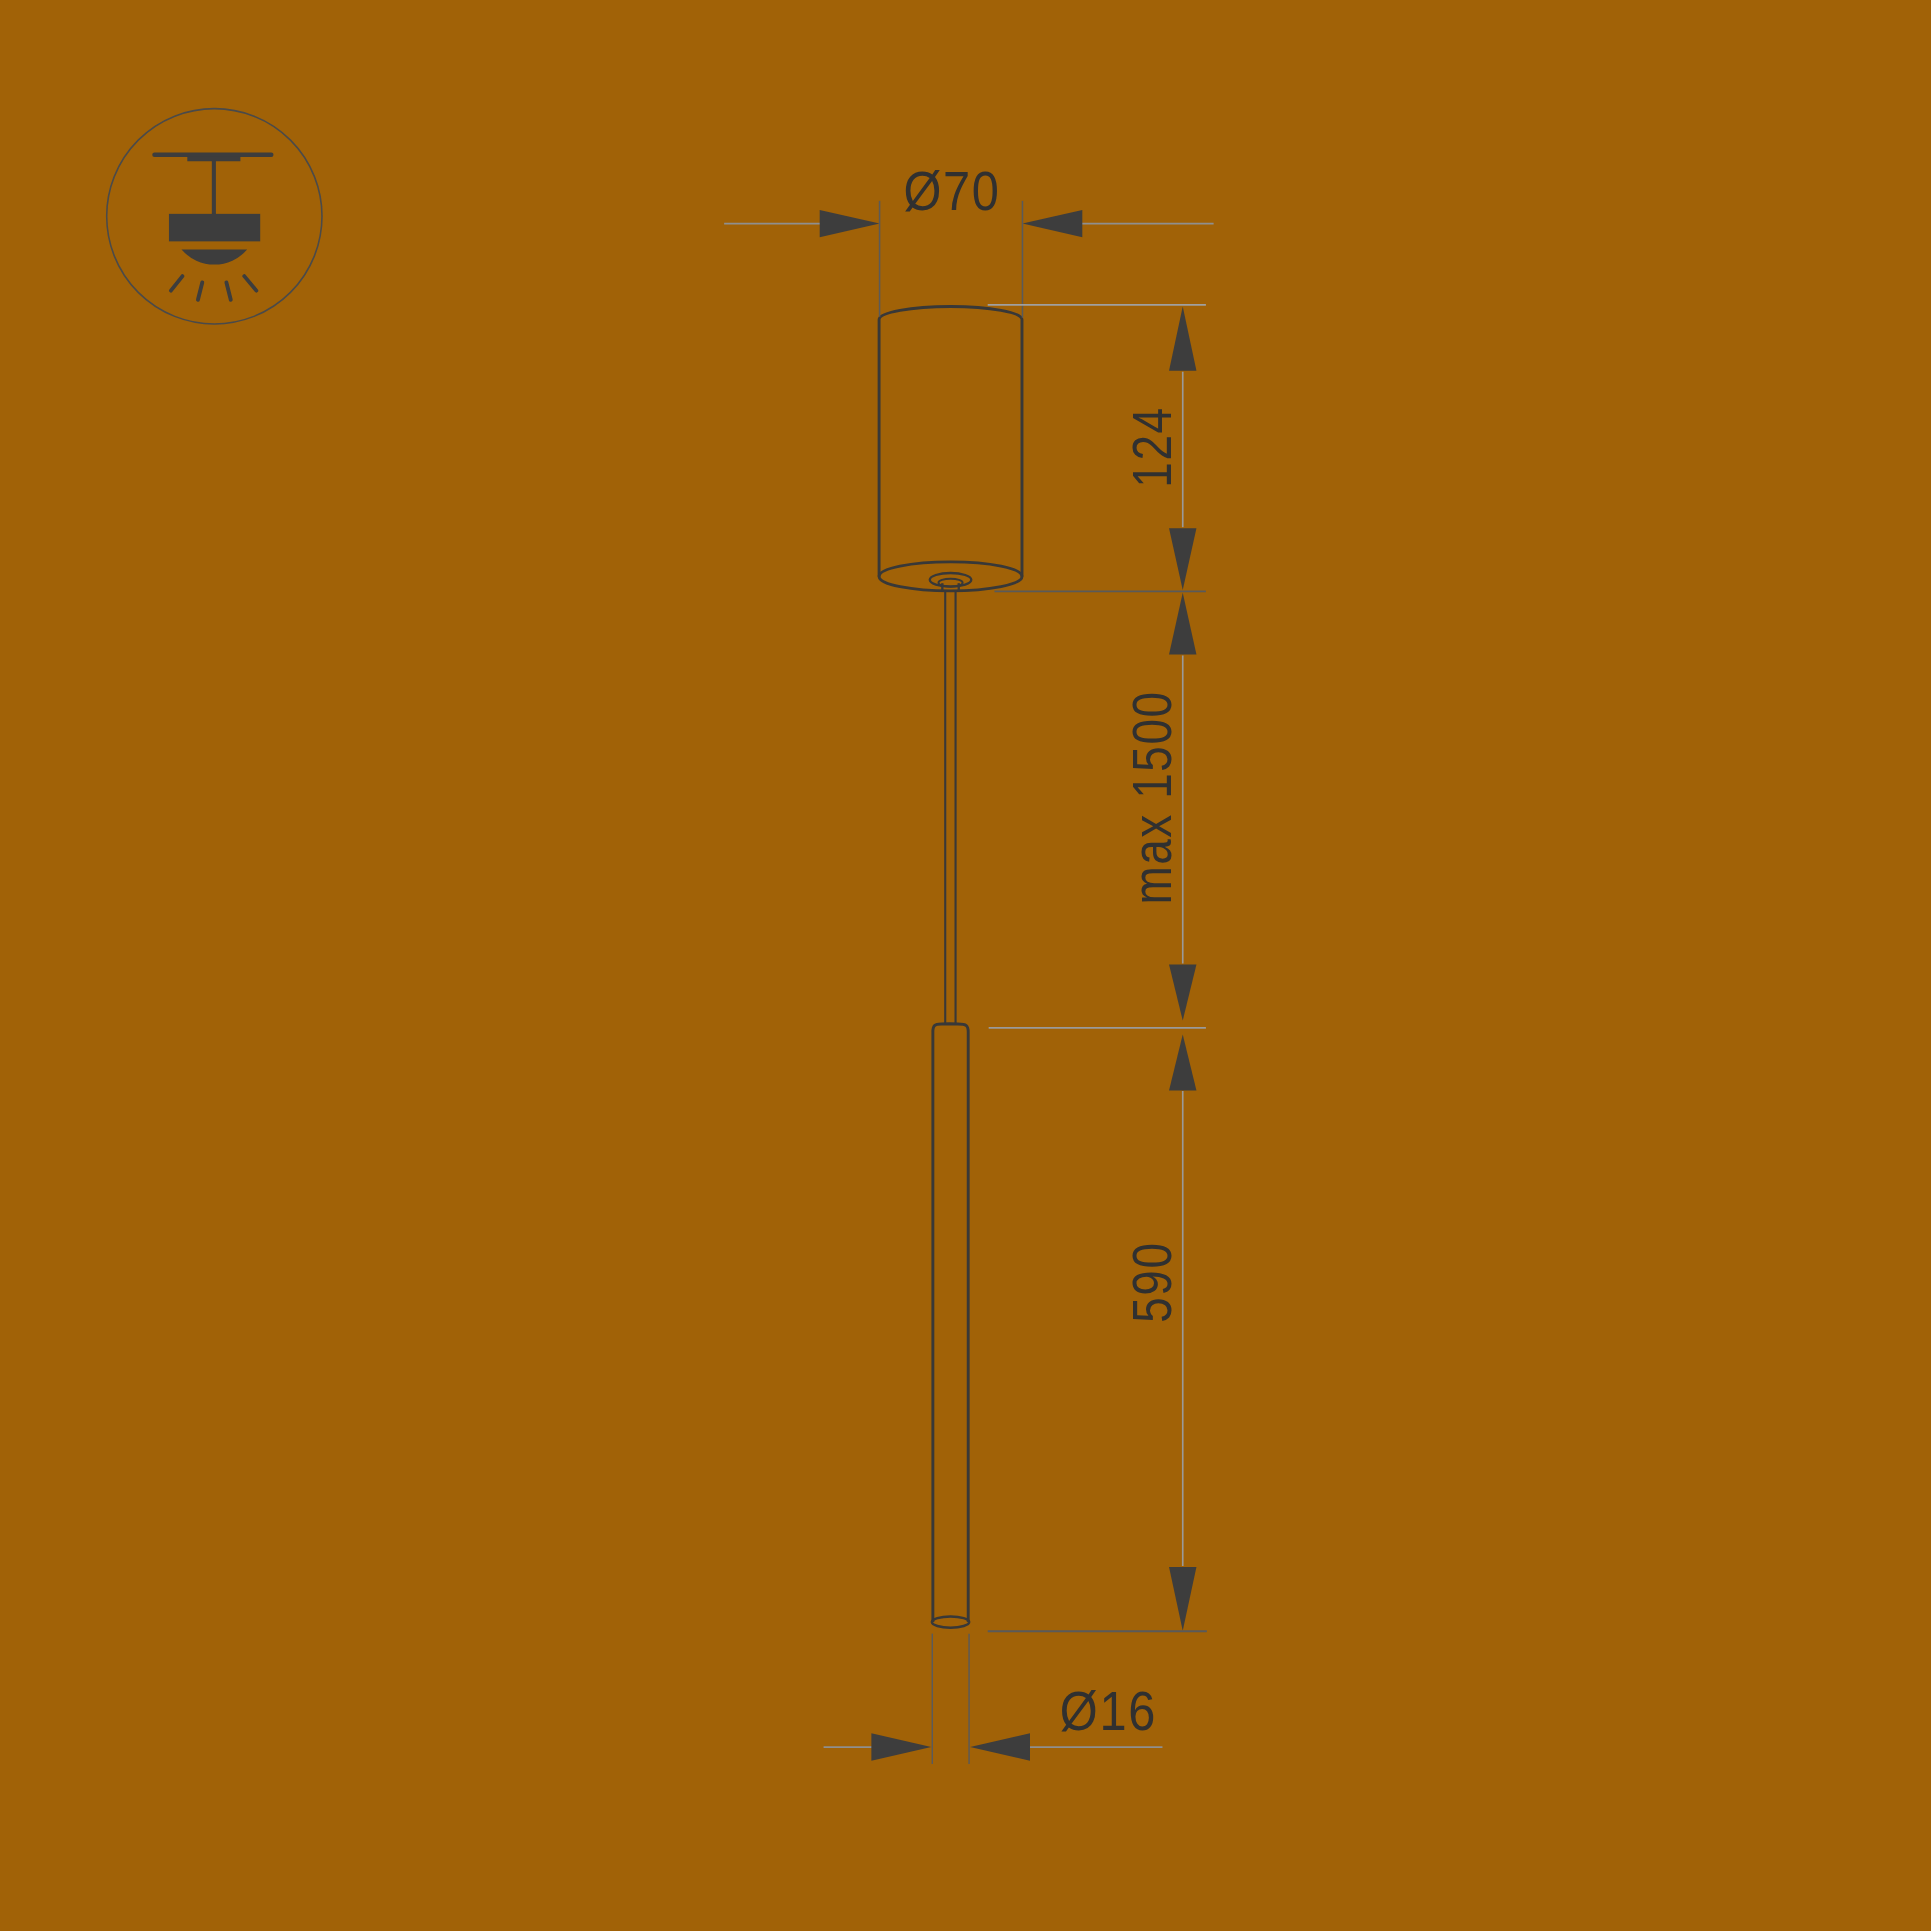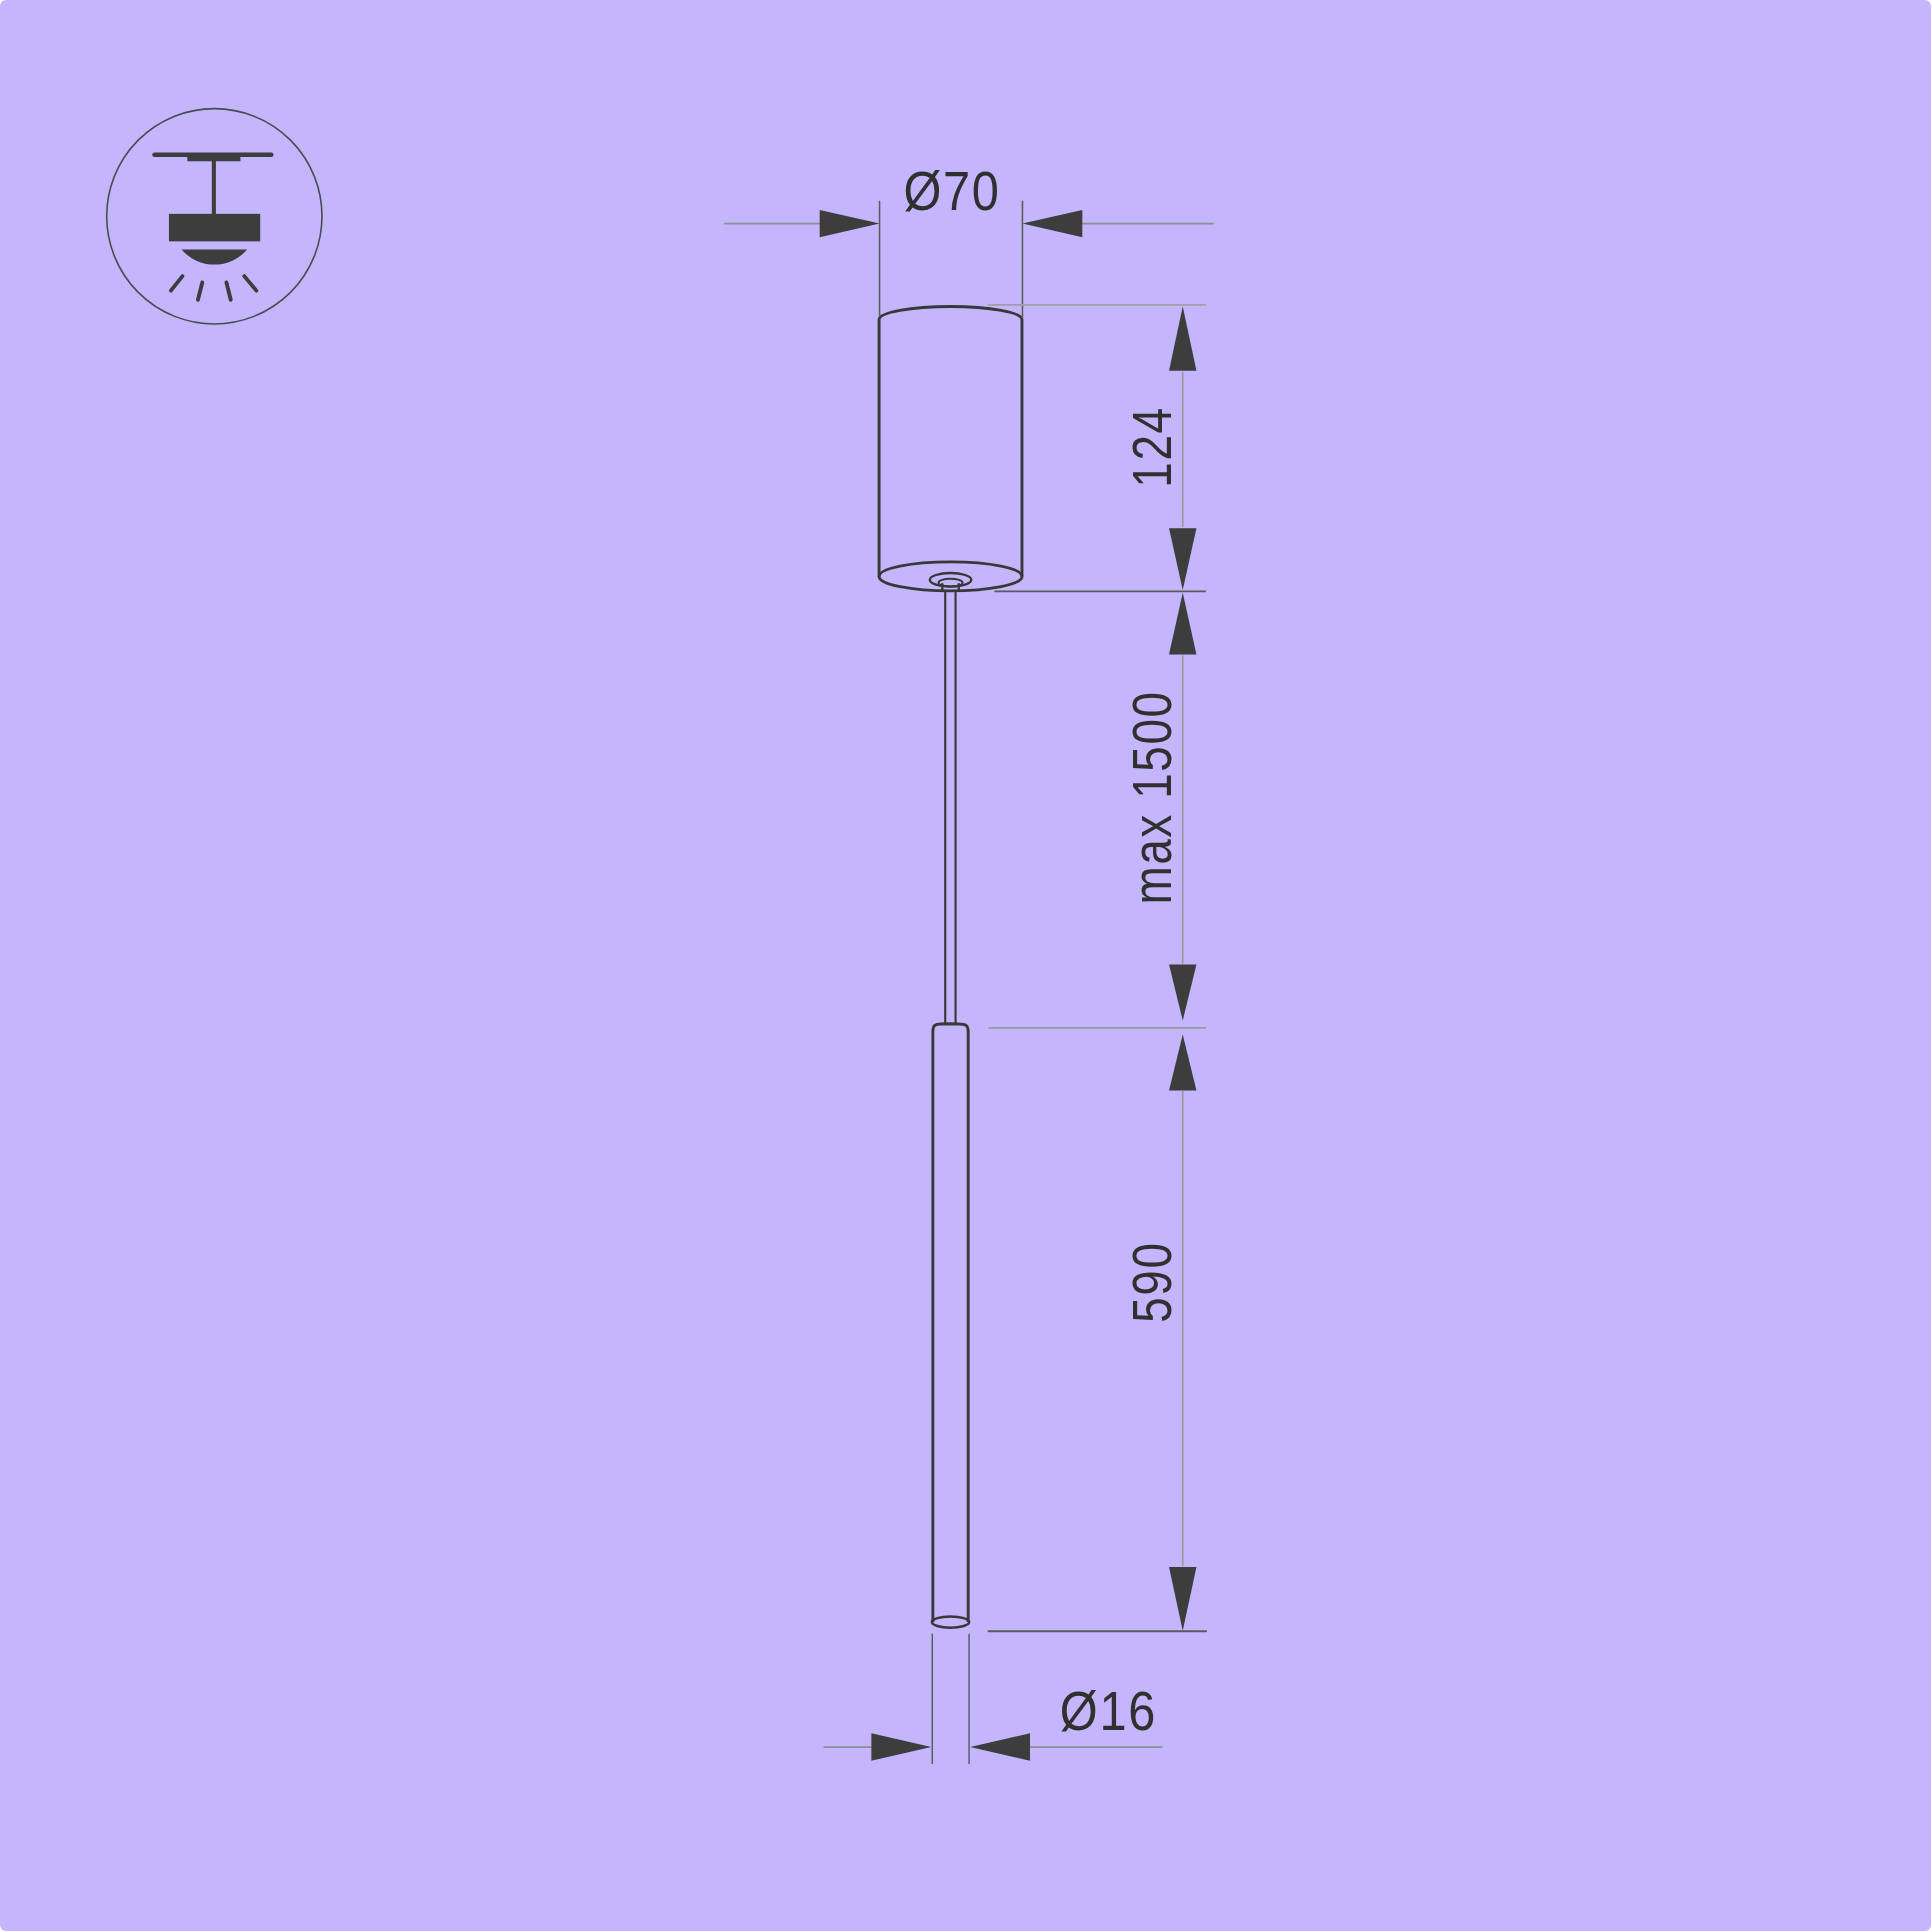--- a/index.html
+++ b/index.html
@@ -1,16 +1,16 @@
 <!DOCTYPE html>
 <html><head>
 <meta charset="utf-8">
 <style>
   html,body{margin:0;padding:0;background:#ffffff;}
-  .page{width:1931px;height:1931px;background:#c4b5fd;position:relative;border-radius:6px;}
+  .page{width:1931px;height:1931px;background:#a16207;position:relative;}
   text{fill:#303030;font-family:"Liberation Sans",sans-serif;font-size:58px;letter-spacing:2px;}
 </style>
 </head>
 <body>
 <div class="page">
 <svg width="1931" height="1931" viewBox="0 0 2000 2000" xmlns="http://www.w3.org/2000/svg">
 
 <circle cx="222" cy="224" r="111.5" fill="none" stroke="#4a4a4a" stroke-width="1.6"></circle>
 
 <line x1="160" y1="160.3" x2="281" y2="160.3" stroke="#3d3d3d" stroke-width="4.6" stroke-linecap="round"></line>

